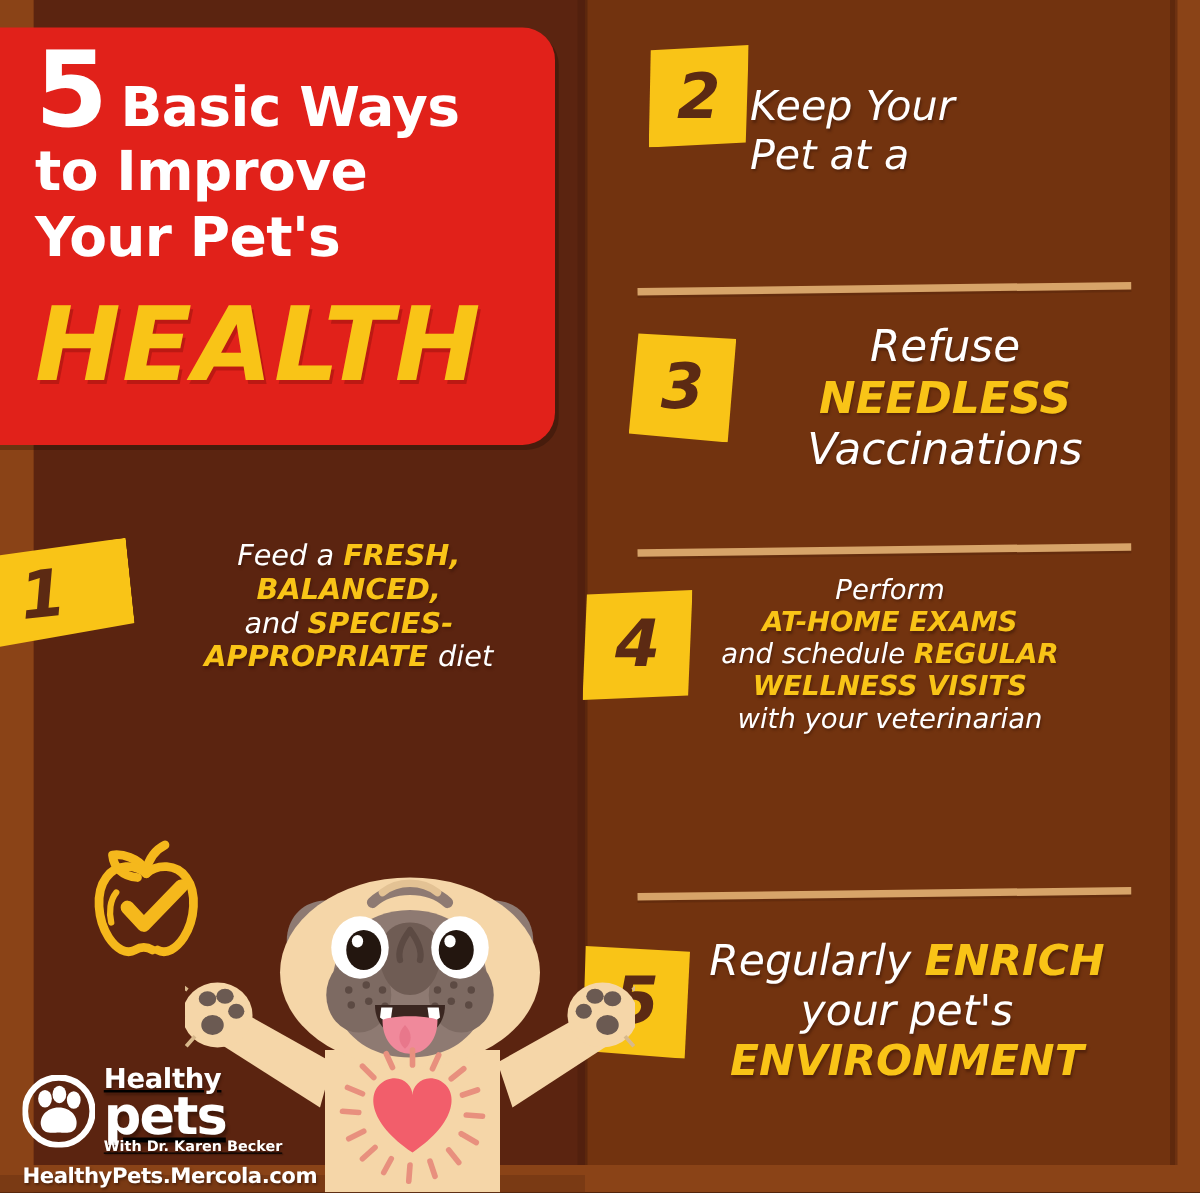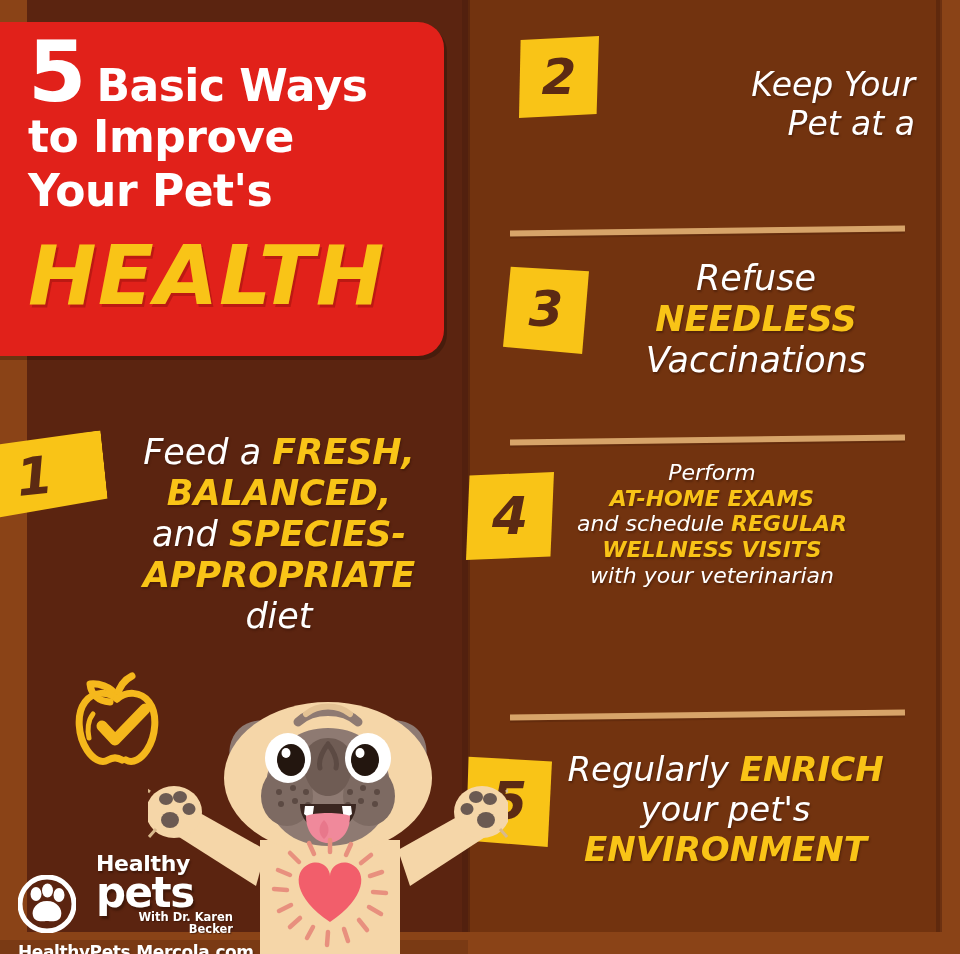--- a/index.html
+++ b/index.html
@@ -96,21 +96,21 @@
   .d3{left:510px;top:712px;width:395px;}
 
   
   .apple-icon{position:absolute;left:60px;top:666px;width:115px;height:110px;}
 
   
   .pug{position:absolute;left:148px;top:700px;width:360px;height:254px;}
 
   
   .logo{position:absolute;left:18px;top:856px;width:215px;height:92px;}
-  .logo-row{display:flex;align-items:flex-end;gap:20px;}
+  .logo-row{display:flex;align-items:center;gap:7px;text-decoration:underline;}
   .logo-txt{position:relative;top:-2px;}
   .logo-healthy{
     color:#fff;font-size:22px;font-weight:700;line-height:.95;letter-spacing:-.3px;
     text-shadow:1px 2px 2px rgba(40,14,4,.5);
   }
   .logo-pets{
     color:#fff;font-size:42px;font-weight:700;line-height:.82;letter-spacing:-1.5px;margin-top:1px;
     text-shadow:2px 3px 2px rgba(40,14,4,.5);
   }
   .logo-sub{
@@ -149,28 +149,28 @@
   <div class="divider d1"></div>
   <div class="divider d2"></div>
   <div class="divider d3"></div>
 
   <div class="badge badge-1">1</div>
   <div class="badge badge-2">2</div>
   <div class="badge badge-3">3</div>
   <div class="badge badge-4">4</div>
   <div class="badge badge-5">5</div>
 
-  <div class="tip" id="tip-1" style="left:104px;top:432px;width:350px;text-align:center;font-size:35px;">
+  <div class="tip" id="tip-1" style="left:104px;top:432px;width:350px;text-align:center;font-size:23px;">
       <div class="line"><span class="wht">Feed a </span><b>FRESH,</b></div>
       <div class="line"><b>BALANCED,</b></div>
       <div class="line"><span class="wht">and </span><b>SPECIES-</b></div>
       <div class="line"><b>APPROPRIATE </b><span class="wht">diet</span></div>
     </div>
 
-  <div class="tip" id="tip-2" style="left:600px;top:66px;width:315px;text-align:right;font-size:33px;">
+  <div class="tip" id="tip-2" style="left:600px;top:66px;width:315px;text-align:left;font-size:33px;">
       <div class="line"><span class="wht">Keep Your</span></div>
       <div class="line"><span class="wht">Pet at a</span></div>
     </div>
 
   <div class="tip" id="tip-3" style="left:600px;top:258px;width:312px;text-align:center;font-size:35px;">
       <div class="line"><span class="wht">Refuse</span></div>
       <div class="line"><b>NEEDLESS</b></div>
       <div class="line"><span class="wht">Vaccinations</span></div>
     </div>
 

